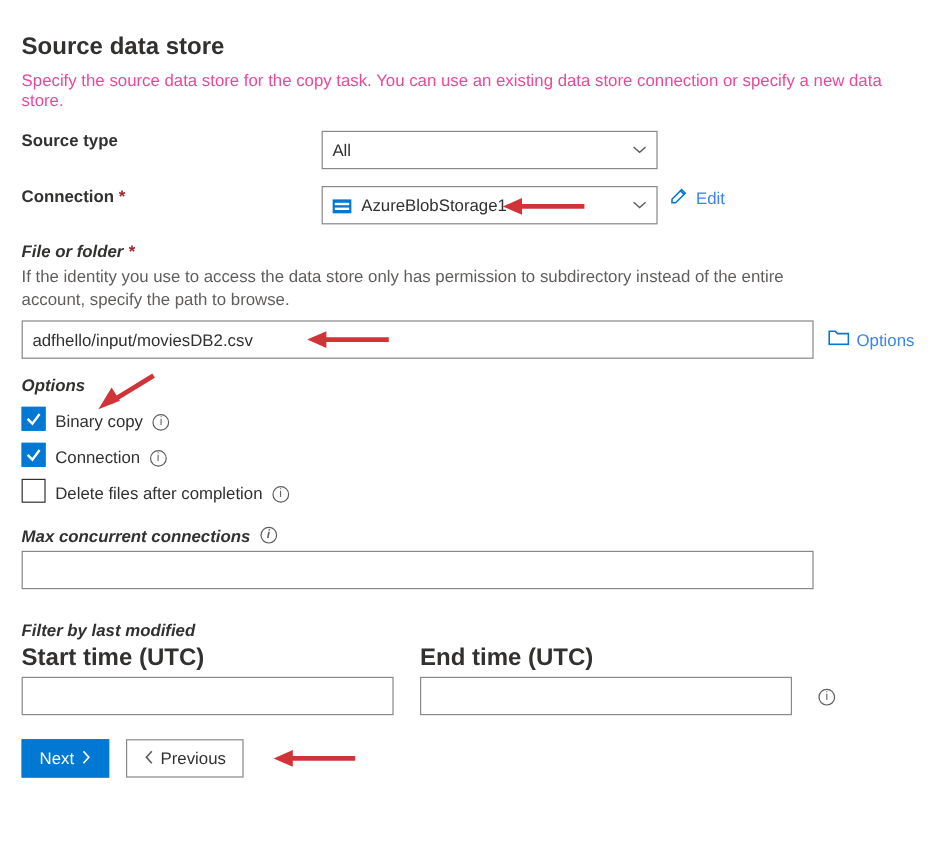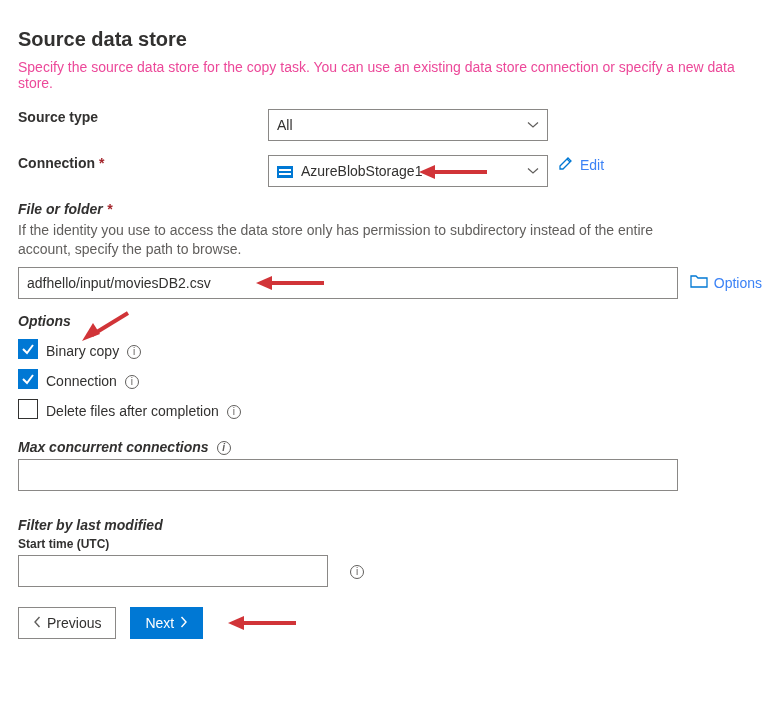--- a/index.html
+++ b/index.html
@@ -47,21 +47,21 @@
   .checkbox.checked { background: #0078d4; border-color: #0078d4; }
   .checkbox.checked svg { display: block; }
   .checkbox svg { display: none; }
   .info-icon { width: 14px; height: 14px; border: 1px solid #605e5c; border-radius: 50%;
     display: inline-flex; align-items: center; justify-content: center;
     font-size: 10px; color: #605e5c; cursor: default; }
   .full-select { width: 660px; }
   .full-input { width: 660px; }
   .filter-row { display: flex; gap: 22px; align-items: flex-end; margin-bottom: 20px;}
   .filter-col { display: flex; flex-direction: column; gap: 4px; }
-  .filter-col .flabel { font-weight: 600; font-size: 12px; }
+  .filter-col .flabel { font-weight: 600; font-size: 20px; }
   .filter-input { width: 310px; }
   .button-row { display: flex; gap: 14px; align-items: center; position: relative;}
   .btn {
     height: 32px; padding: 0 14px; font-size: 14px; font-family: inherit;
     display: inline-flex; align-items: center; gap: 6px; cursor: pointer;
     border: 1px solid #8a8886; background: #fff; color: #323130;
   }
   .btn.primary { background: #0078d4; border-color: #0078d4; color: #fff; }
   .arrow-annot { position: absolute; pointer-events: none; }
   .arrow-annot svg { display: block; }
@@ -178,53 +178,57 @@
   </div>
 
   <div class="check-row">
     <div class="checkbox">
       
     </div>
     <span>Delete files after completion</span>
     <span class="info-icon">i</span>
   </div>
 
-  <div class="section-label" style="margin-top:20px; display:flex; align-items:flex-end; gap:8px">
+  <div class="section-label" style="margin-top:20px; display:flex; align-items:flex-start; gap:8px">
     <span>Max concurrent connections</span>
     <span class="info-icon">i</span>
   </div>
   <input class="text-input full-input" style="margin-bottom: 20px;" value="">
 
   <div class="section-label">Filter by last modified</div>
 
   <div class="filter-row">
     <div class="filter-col">
       <span class="flabel">Start time (UTC)</span>
       <input class="text-input filter-input" value="" style="">
     </div>
+    <div class="filter-col">
+      <span class="flabel">End time (UTC)</span>
+      <input class="text-input filter-input" value="" style="">
+    </div>
     <span class="info-icon" style="margin-bottom:8px">i</span>
   </div>
 </div>
 
 <div class="button-row">
+  <button class="btn primary">
+    <span>Next</span>
+    <span>
+      <svg width="8" height="12" viewBox="0 0 8 12">
+          <path d="M1.5 1 L6 6 L1.5 11" stroke="#fff" stroke-width="1.4" fill="none"></path>
+        </svg>
+    </span>
+  </button>
   <button class="btn">
     <span>
       <svg width="8" height="12" viewBox="0 0 8 12">
           <path d="M6.5 1 L2 6 L6.5 11" stroke="#605e5c" stroke-width="1.4" fill="none"></path>
         </svg>
     </span>
     <span>Previous</span>
-  </button>
-  <button class="btn primary">
-    <span>Next</span>
-    <span>
-      <svg width="8" height="12" viewBox="0 0 8 12">
-          <path d="M1.5 1 L6 6 L1.5 11" stroke="#fff" stroke-width="1.4" fill="none"></path>
-        </svg>
-    </span>
   </button>
   <span class="arrow-annot" style="left:210px; top:6px;">
     <svg width="70" height="20" viewBox="0 0 70 20">
         <line x1="68" y1="10" x2="12" y2="10" stroke="#d13438" stroke-width="4"></line>
         <polygon points="0,10 16,3 16,17" fill="#d13438"></polygon>
       </svg>
   </span>
 </div>
 
 </body></html>

